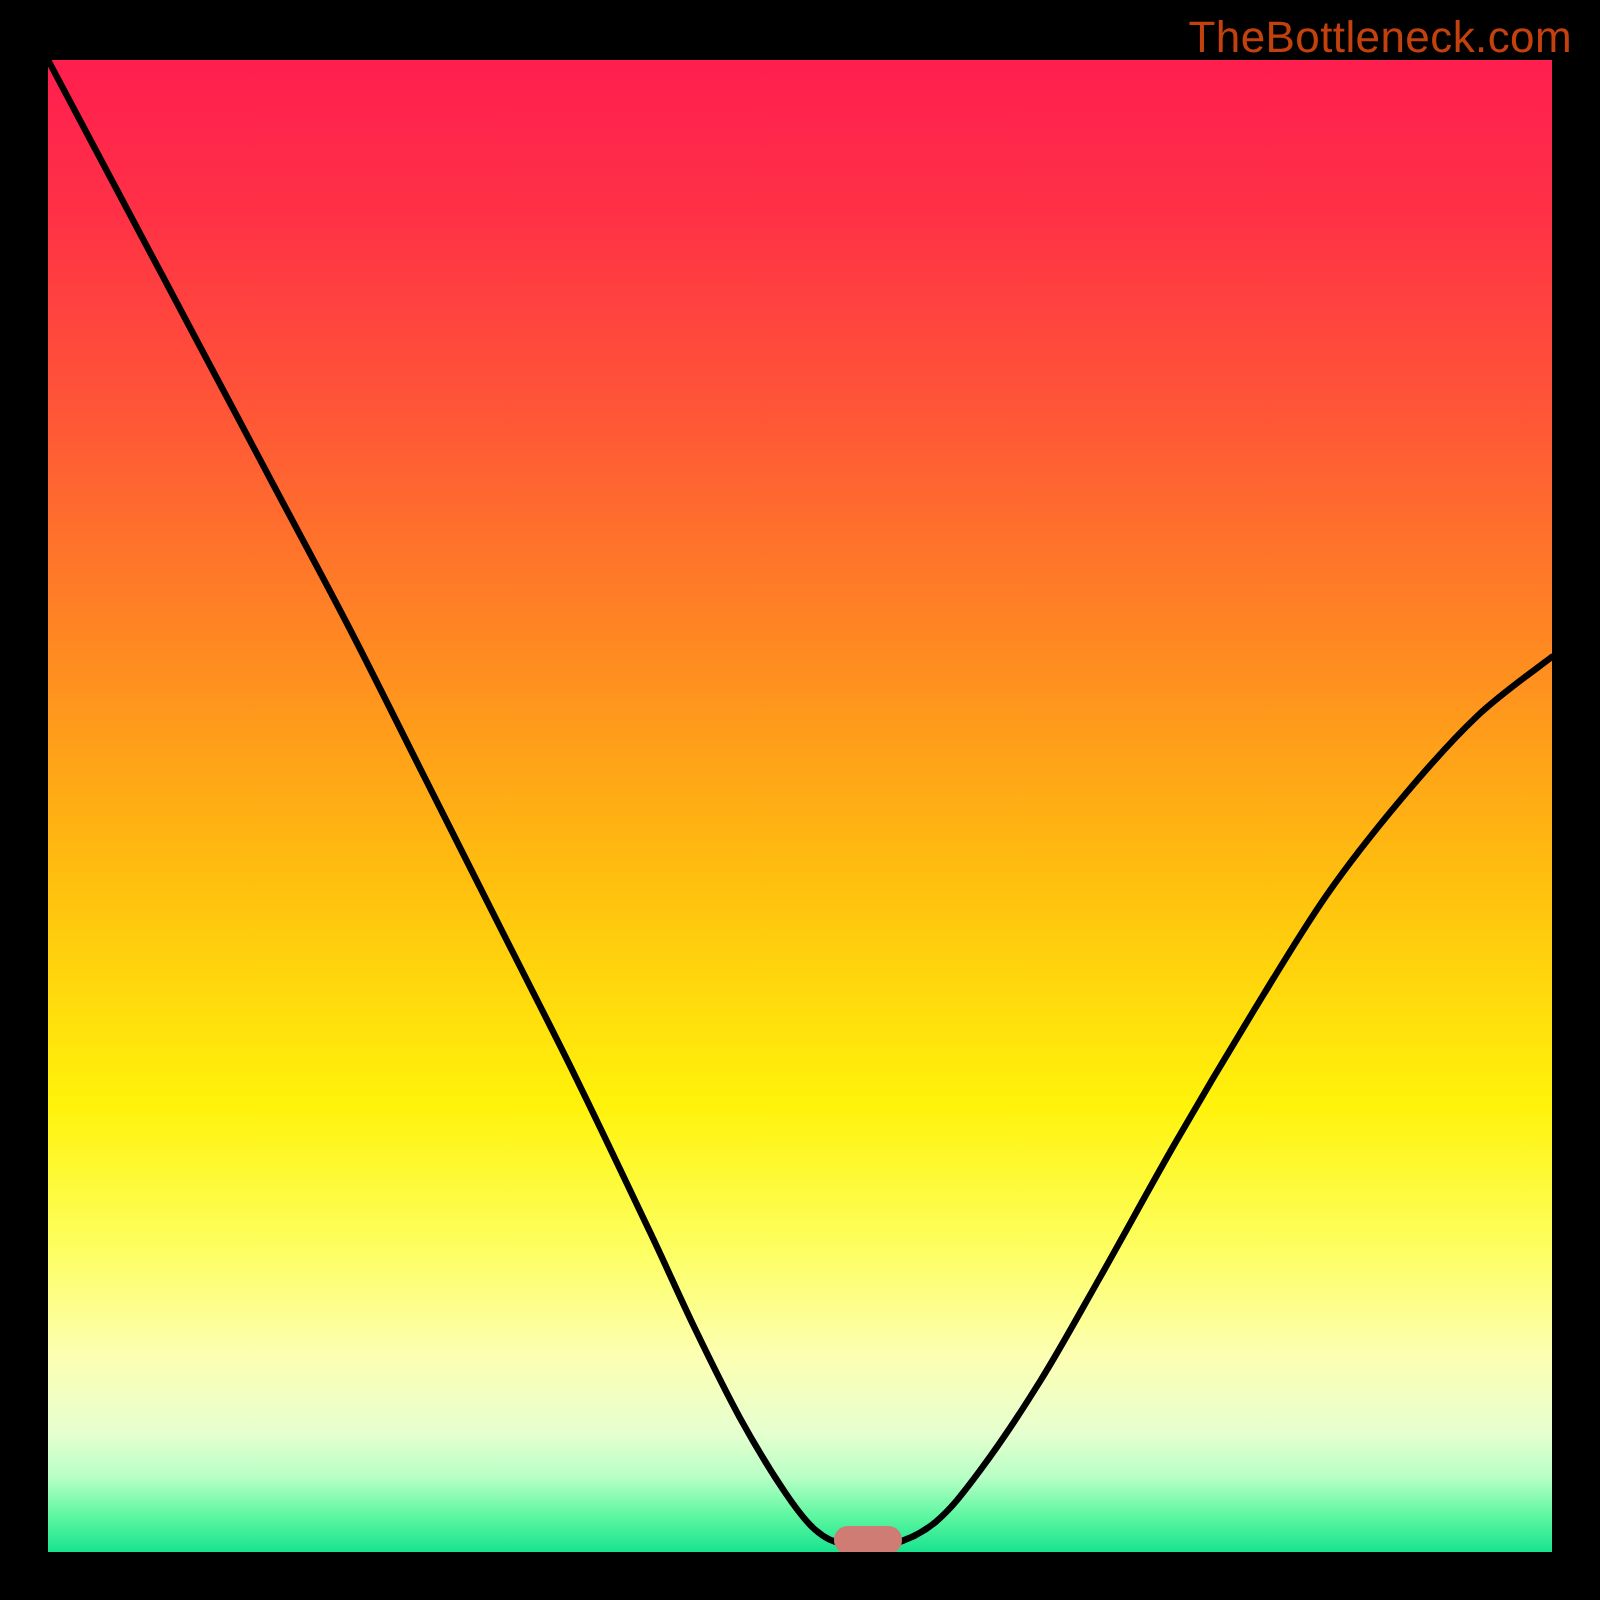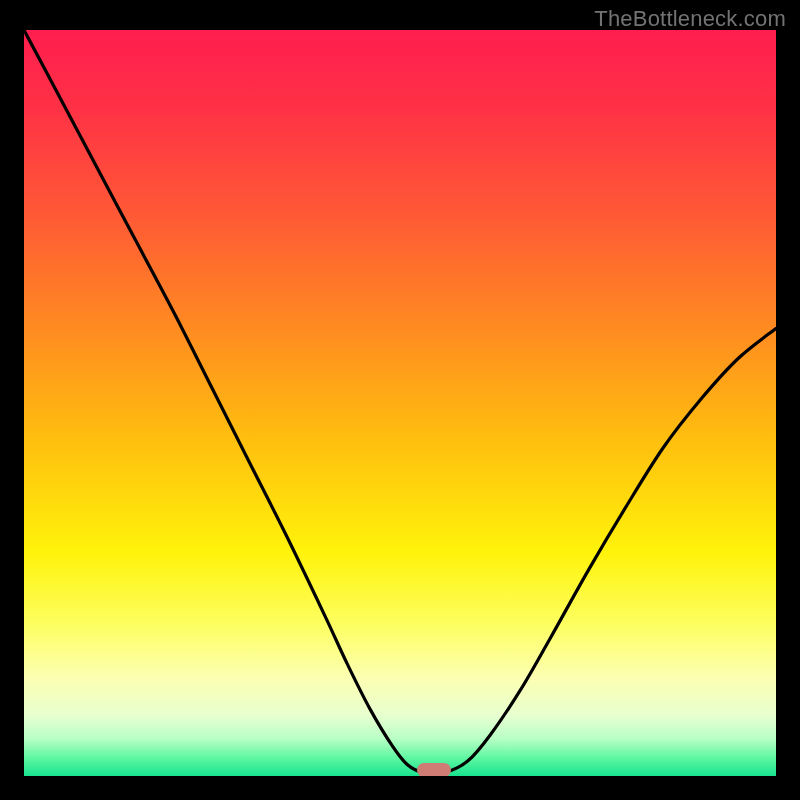--- a/index.html
+++ b/index.html
@@ -14,21 +14,21 @@
   .frame {
     position: relative;
     width: 800px;
     height: 800px;
     background: #000;
   }
   .watermark {
     position: absolute;
     top: 6px;
     right: 14px;
-    color: #737373;
+    color: #c2410c;
     font-size: 22px;
     font-weight: 500;
     letter-spacing: 0.2px;
     z-index: 10;
   }
   .plot-area {
     position: absolute;
     left: 24px;
     top: 30px;
     width: 752px;

